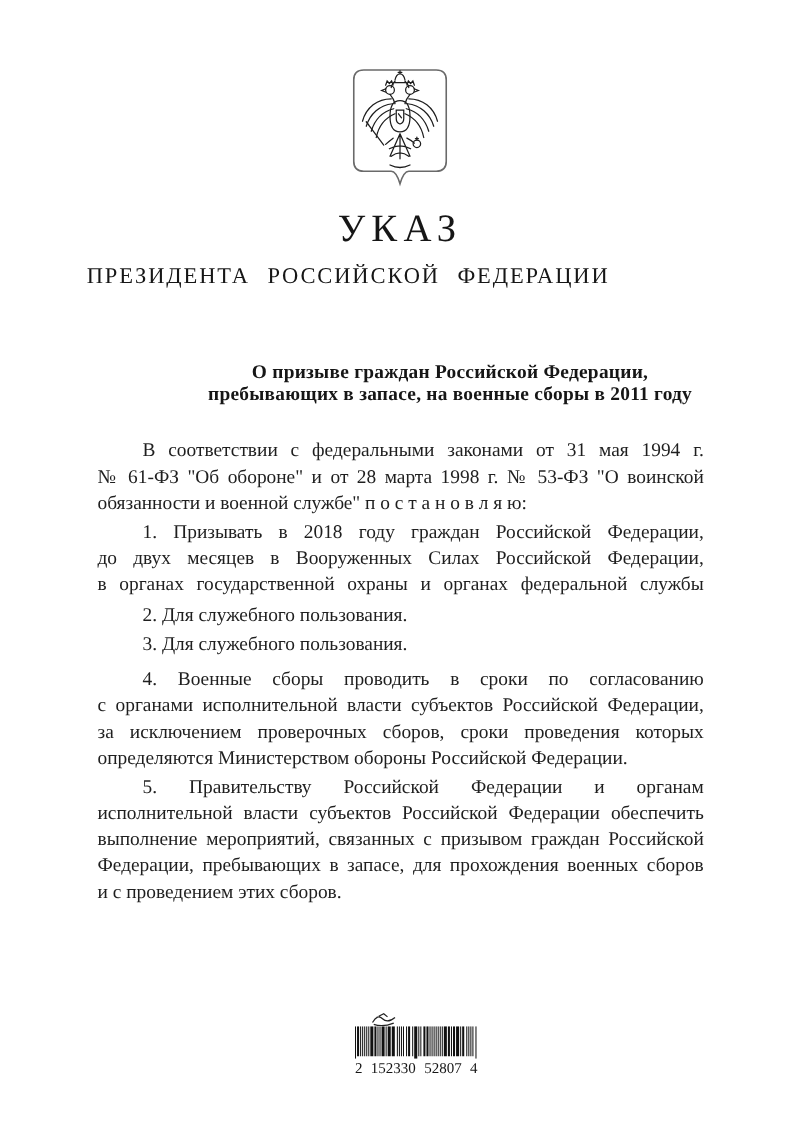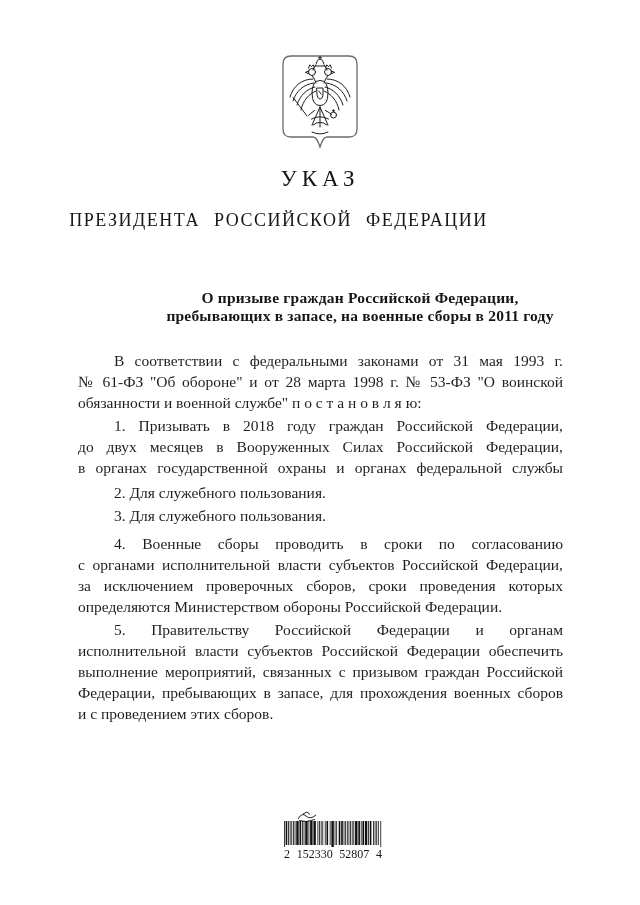--- a/index.html
+++ b/index.html
@@ -13,21 +13,21 @@
   }
   .page { position: absolute; inset: 0; background: #ffffff; }
 
   .emblem {
     position: absolute; top: 55px; left: 282px; width: 76px; height: 102px;
   }
 
   .doc-title {
     position: absolute; top: 167px; left: 0; width: 640px;
     text-align: center;
-    font-size: 23px; line-height: 1;
+    font-size: 31px; line-height: 1;
     letter-spacing: 5px;
     color: #161616;
   }
   .doc-subtitle {
     position: absolute; top: 211px; left: 0; width: 557px;
     text-align: center;
     font-size: 18px; line-height: 1;
     letter-spacing: 1.5px; word-spacing: 8px;
     color: #161616;
   }
@@ -117,21 +117,21 @@
 
   <div class="doc-subtitle">ПРЕЗИДЕНТА РОССИЙСКОЙ ФЕДЕРАЦИИ</div>
 
   <div class="subject">
     <div>О призыве граждан Российской Федерации,</div>
     <div>пребывающих в запасе, на военные сборы в 2011 году</div>
   </div>
 
   <div class="body-text">
       <div class="paragraph">
-        <div class="line first">В соответствии с федеральными законами от 31 мая 1993 г.</div>
+        <div class="line first">В соответствии с федеральными законами от 31 мая 1994 г.</div>
         <div class="line">№ 61-ФЗ "Об обороне" и от 28 марта 1998 г. № 53-ФЗ "О воинской</div>
         <div class="line last">обязанности и военной службе" п о с т а н о в л я ю:</div>
       </div>
       <div class="paragraph">
         <div class="line first">1. Призывать в 2018 году граждан Российской Федерации,</div>
         <div class="line">до двух месяцев в Вооруженных Силах Российской Федерации,</div>
         <div class="line">в органах государственной охраны и органах федеральной службы</div>
       </div>
       <div class="paragraph">
         <div class="line first last">2. Для служебного пользования.</div>

